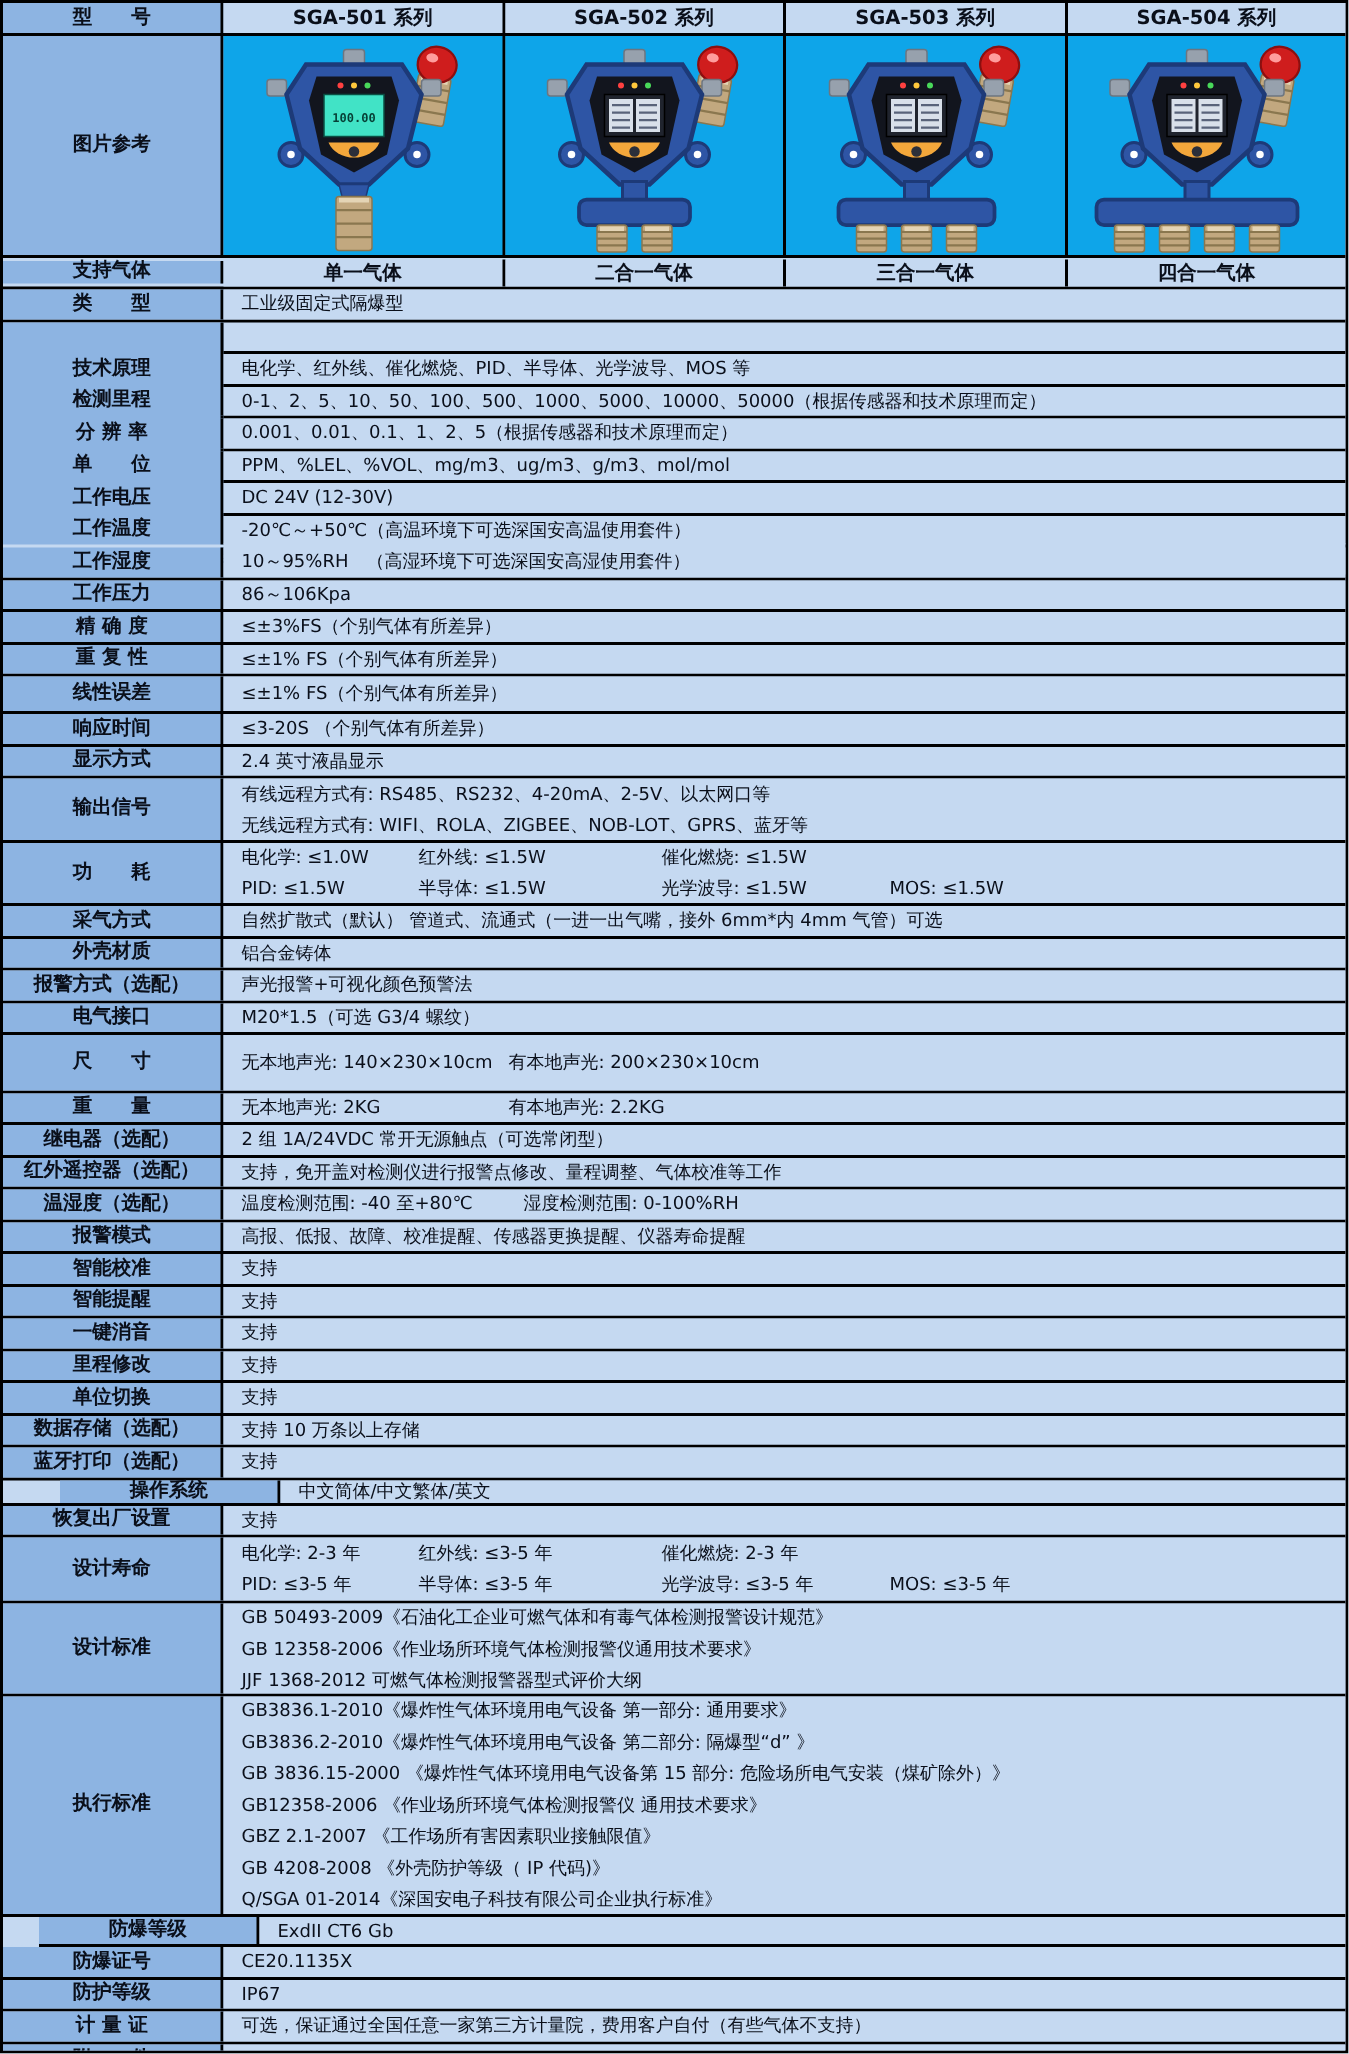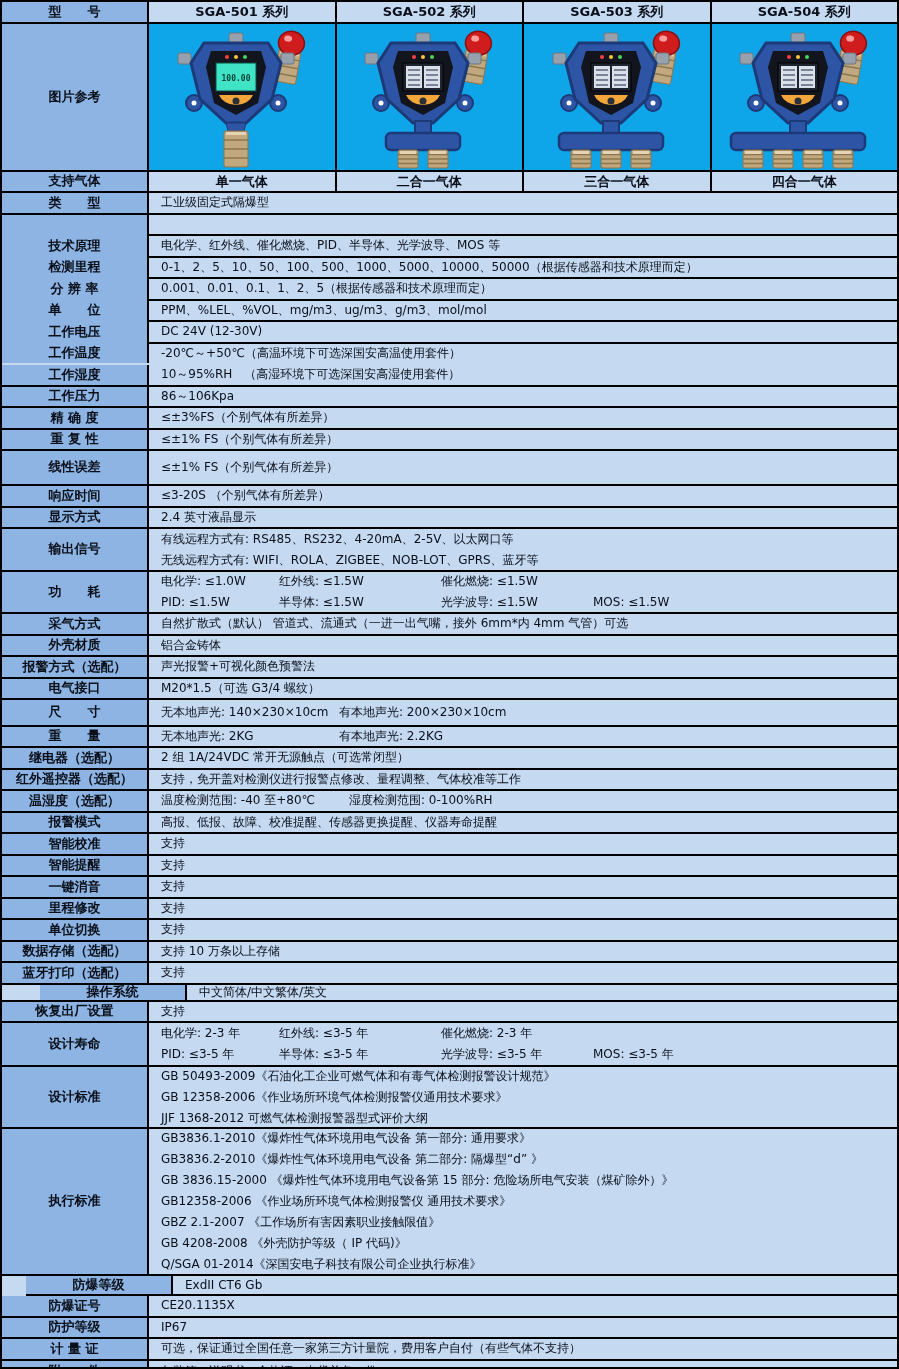--- a/index.html
+++ b/index.html
@@ -23,21 +23,21 @@
     font-weight:bold;font-size:13px;
   }
   .row .model:last-child{border-right:none;}
   .imgcell{
     flex:1;background:#0ea5e9;border-right:2px solid #000;
     display:flex;align-items:center;justify-content:center;overflow:hidden;
   }
   .row .imgcell:last-child{border-right:none;}
   .r-header{height:22px;}
   .r-images{height:148px;}
-  .r-gas{height:21px;}
+  .r-gas{height:21px;align-items:center;}
   .value{
     flex:1;background:#C5D9F1;display:flex;flex-direction:column;justify-content:center;
     padding-left:12px;padding-right:6px;font-size:12px;min-width:0;
   }
   .line{line-height:21px;white-space:pre-wrap;}
   .tab{display:inline-block;vertical-align:top;}
 </style>
 </head>
 <body>
 
@@ -329,21 +329,21 @@
         <div class="value">
           <div class="line">≤±3%FS（个别气体有所差异）</div>
         </div>
       </div>
       <div class="row" style="height: 21.5px;">
         <div class="lcell">重 复 性</div>
         <div class="value">
           <div class="line">≤±1% FS（个别气体有所差异）</div>
         </div>
       </div>
-      <div class="row" style="height: 35px;">
+      <div class="row" style="height: 25px;">
         <div class="lcell">线性误差</div>
         <div class="value">
           <div class="line">≤±1% FS（个别气体有所差异）</div>
         </div>
       </div>
       <div class="row" style="height: 21.5px;">
         <div class="lcell">响应时间</div>
         <div class="value">
           <div class="line">≤3-20S （个别气体有所差异）</div>
         </div>
@@ -385,21 +385,21 @@
         <div class="value">
           <div class="line">声光报警+可视化颜色预警法</div>
         </div>
       </div>
       <div class="row" style="height: 21.5px;">
         <div class="lcell">电气接口</div>
         <div class="value">
           <div class="line">M20*1.5（可选 G3/4 螺纹）</div>
         </div>
       </div>
-      <div class="row" style="height: 27px;">
+      <div class="row" style="height: 39px;">
         <div class="lcell">尺　　寸</div>
         <div class="value">
           <div class="line"><span class="tab" style="min-width: 178px;">无本地声光: 140×230×10cm</span><span class="tab">有本地声光: 200×230×10cm</span></div>
         </div>
       </div>
       <div class="row" style="height: 21px;">
         <div class="lcell">重　　量</div>
         <div class="value">
           <div class="line"><span class="tab" style="min-width: 178px;">无本地声光: 2KG</span><span class="tab">有本地声光: 2.2KG</span></div>
         </div>

